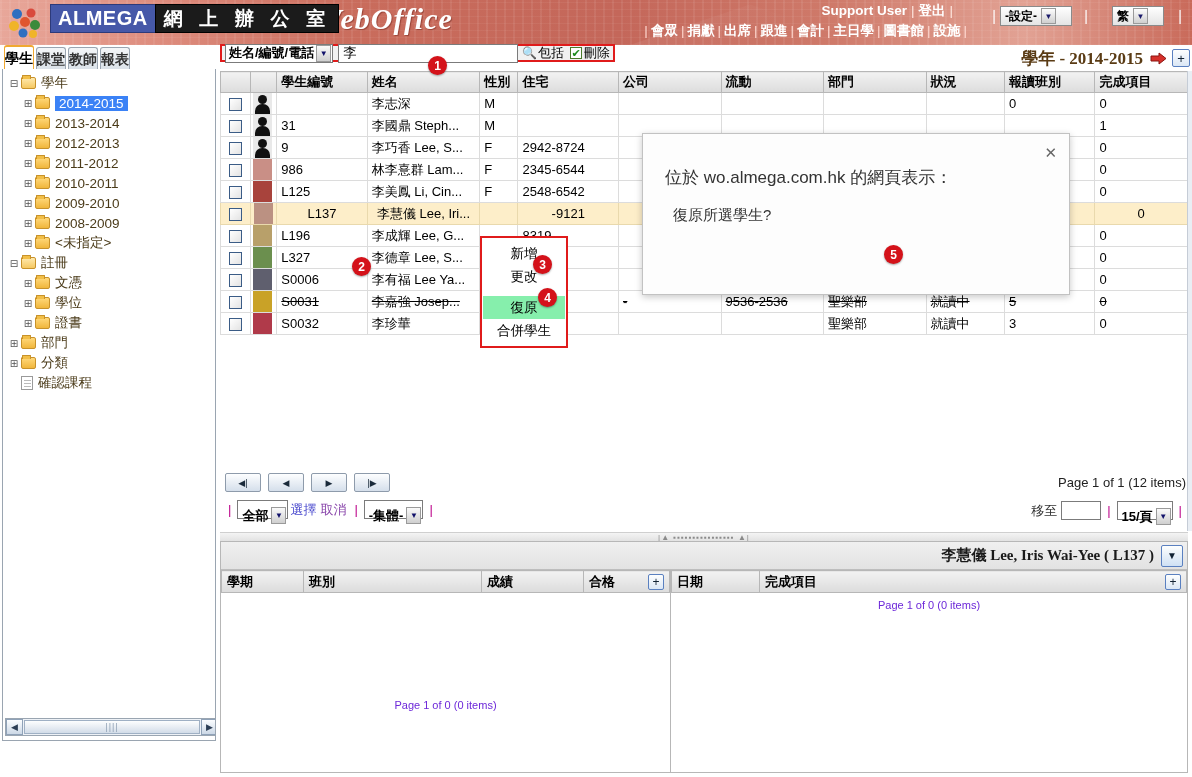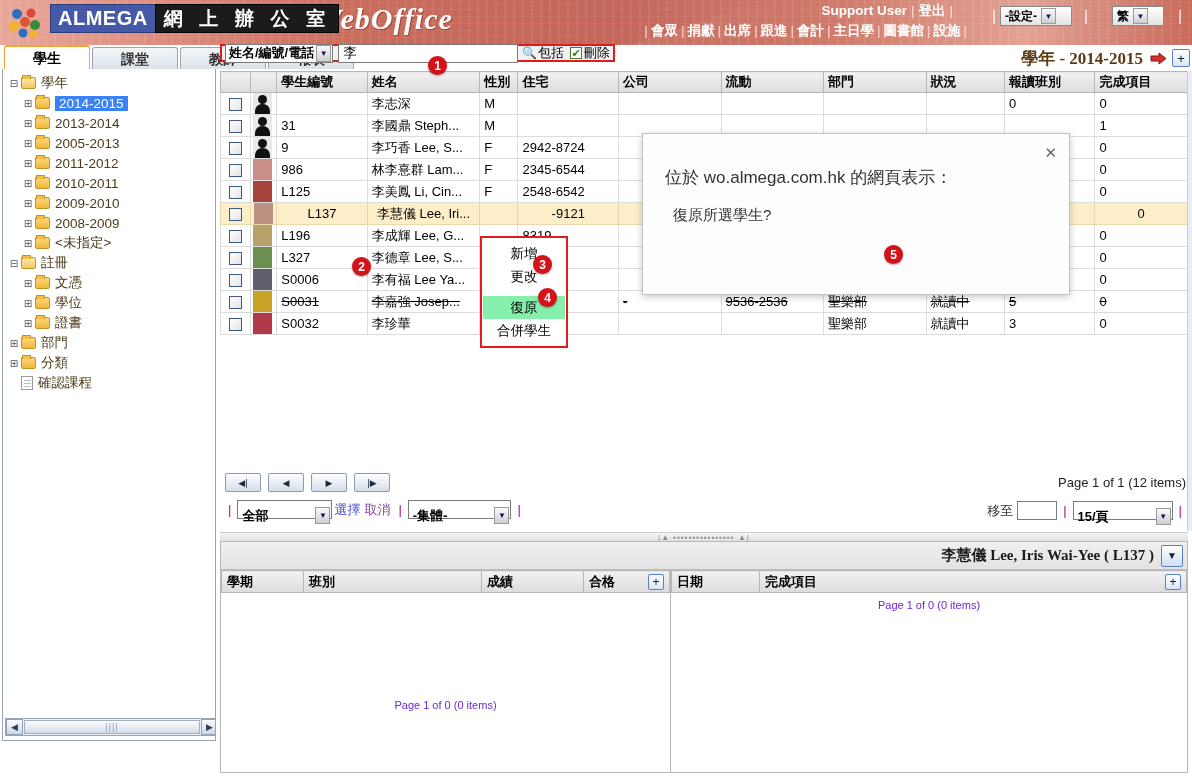--- a/index.html
+++ b/index.html
@@ -78,21 +78,21 @@
   }
   #sel-settings { right:120px; width:72px; }
   #sel-lang { right:28px; width:52px; }
   #hdr-pipe1 { position:absolute; right:196px; top:8px; color:#fff; font-size:14px;}
   #hdr-pipe2 { position:absolute; right:104px; top:8px; color:#fff; font-size:14px;}
   #hdr-pipe3 { position:absolute; right:10px;  top:8px; color:#fff; font-size:14px;}
 
   
   #tabs { position:absolute; left:4px; top:45px; height:24px; display:flex; align-items:flex-end; }
   .tab {
-    height:22px; padding:2px 28px 0; margin-right:2px;
+    height:22px; padding:2px 0 0; margin-right:2px;
     font-size:14px; font-weight:bold; color:#333;
     border:1px solid #9aa5b1; border-bottom:none;
     background:linear-gradient(180deg,#f4f6f8,#dbe2e9);
     border-radius:3px 3px 0 0; line-height:19px;
   }
   .tab.active {
     background:#ffffff; color:#000; border-color:#f0a830 #f0a830 #fff;
     border-top:2px solid #f0a830;
     height:24px; line-height:19px;
   }
@@ -252,21 +252,21 @@
   .pgbtn {
     width:36px; height:19px; border:1px solid #8e9bab;
     background:linear-gradient(180deg,#fdfeff,#d5dfeb);
     display:flex; align-items:center; justify-content:center; font-size:9px; color:#1a2a3a;
     border-radius:2px;
   }
   #pager-info { position:absolute; right:6px; top:475px; font-size:13px; color:#222; }
   #pager-tools { position:absolute; left:222px; top:500px; display:flex; align-items:center; font-size:13px; color:#333;}
   .sm-select {
     height:19px; background:#fff; border:1px solid #7b7b7b; display:flex; align-items:center;
-    font-size:13px; font-weight:bold; padding:12px 1px 0 4px; color:#000;gap:44px;
+    font-size:13px; font-weight:bold; padding:12px 1px 0 4px; color:#000;
   }
   .sm-select .arrow { width:15px; height:17px; margin-left:3px;
     background:linear-gradient(180deg,#fafafa,#cfcfcf); border:1px solid #9a9a9a;
     display:flex; align-items:center; justify-content:center; font-size:8px; color:#11116a; }
   .pipe { color:#b08; padding:0 6px; }
   .lnk { color:#4444cc; text-decoration:none; padding:0 2px; }
   .lnk.v { color:#8844aa; }
   #pager-right { position:absolute; right:4px; top:501px; display:flex; align-items:center; font-size:13px; color:#333;}
   #moveto-input { width:40px; height:19px; background:#fff; border:1px solid #7b7b7b; margin-left:4px; }
 
@@ -377,21 +377,21 @@
         <span class="tlabel">2014-2015</span>
       </div>
       <div class="tnode indent1">
         <span class="tw">⊞</span>
         <span class="folder"></span>
         <span class="tlabel">2013-2014</span>
       </div>
       <div class="tnode indent1">
         <span class="tw">⊞</span>
         <span class="folder"></span>
-        <span class="tlabel">2005-2013</span>
+        <span class="tlabel">2012-2013</span>
       </div>
       <div class="tnode indent1">
         <span class="tw">⊞</span>
         <span class="folder"></span>
         <span class="tlabel">2011-2012</span>
       </div>
       <div class="tnode indent1">
         <span class="tw">⊞</span>
         <span class="folder"></span>
         <span class="tlabel">2010-2011</span>

